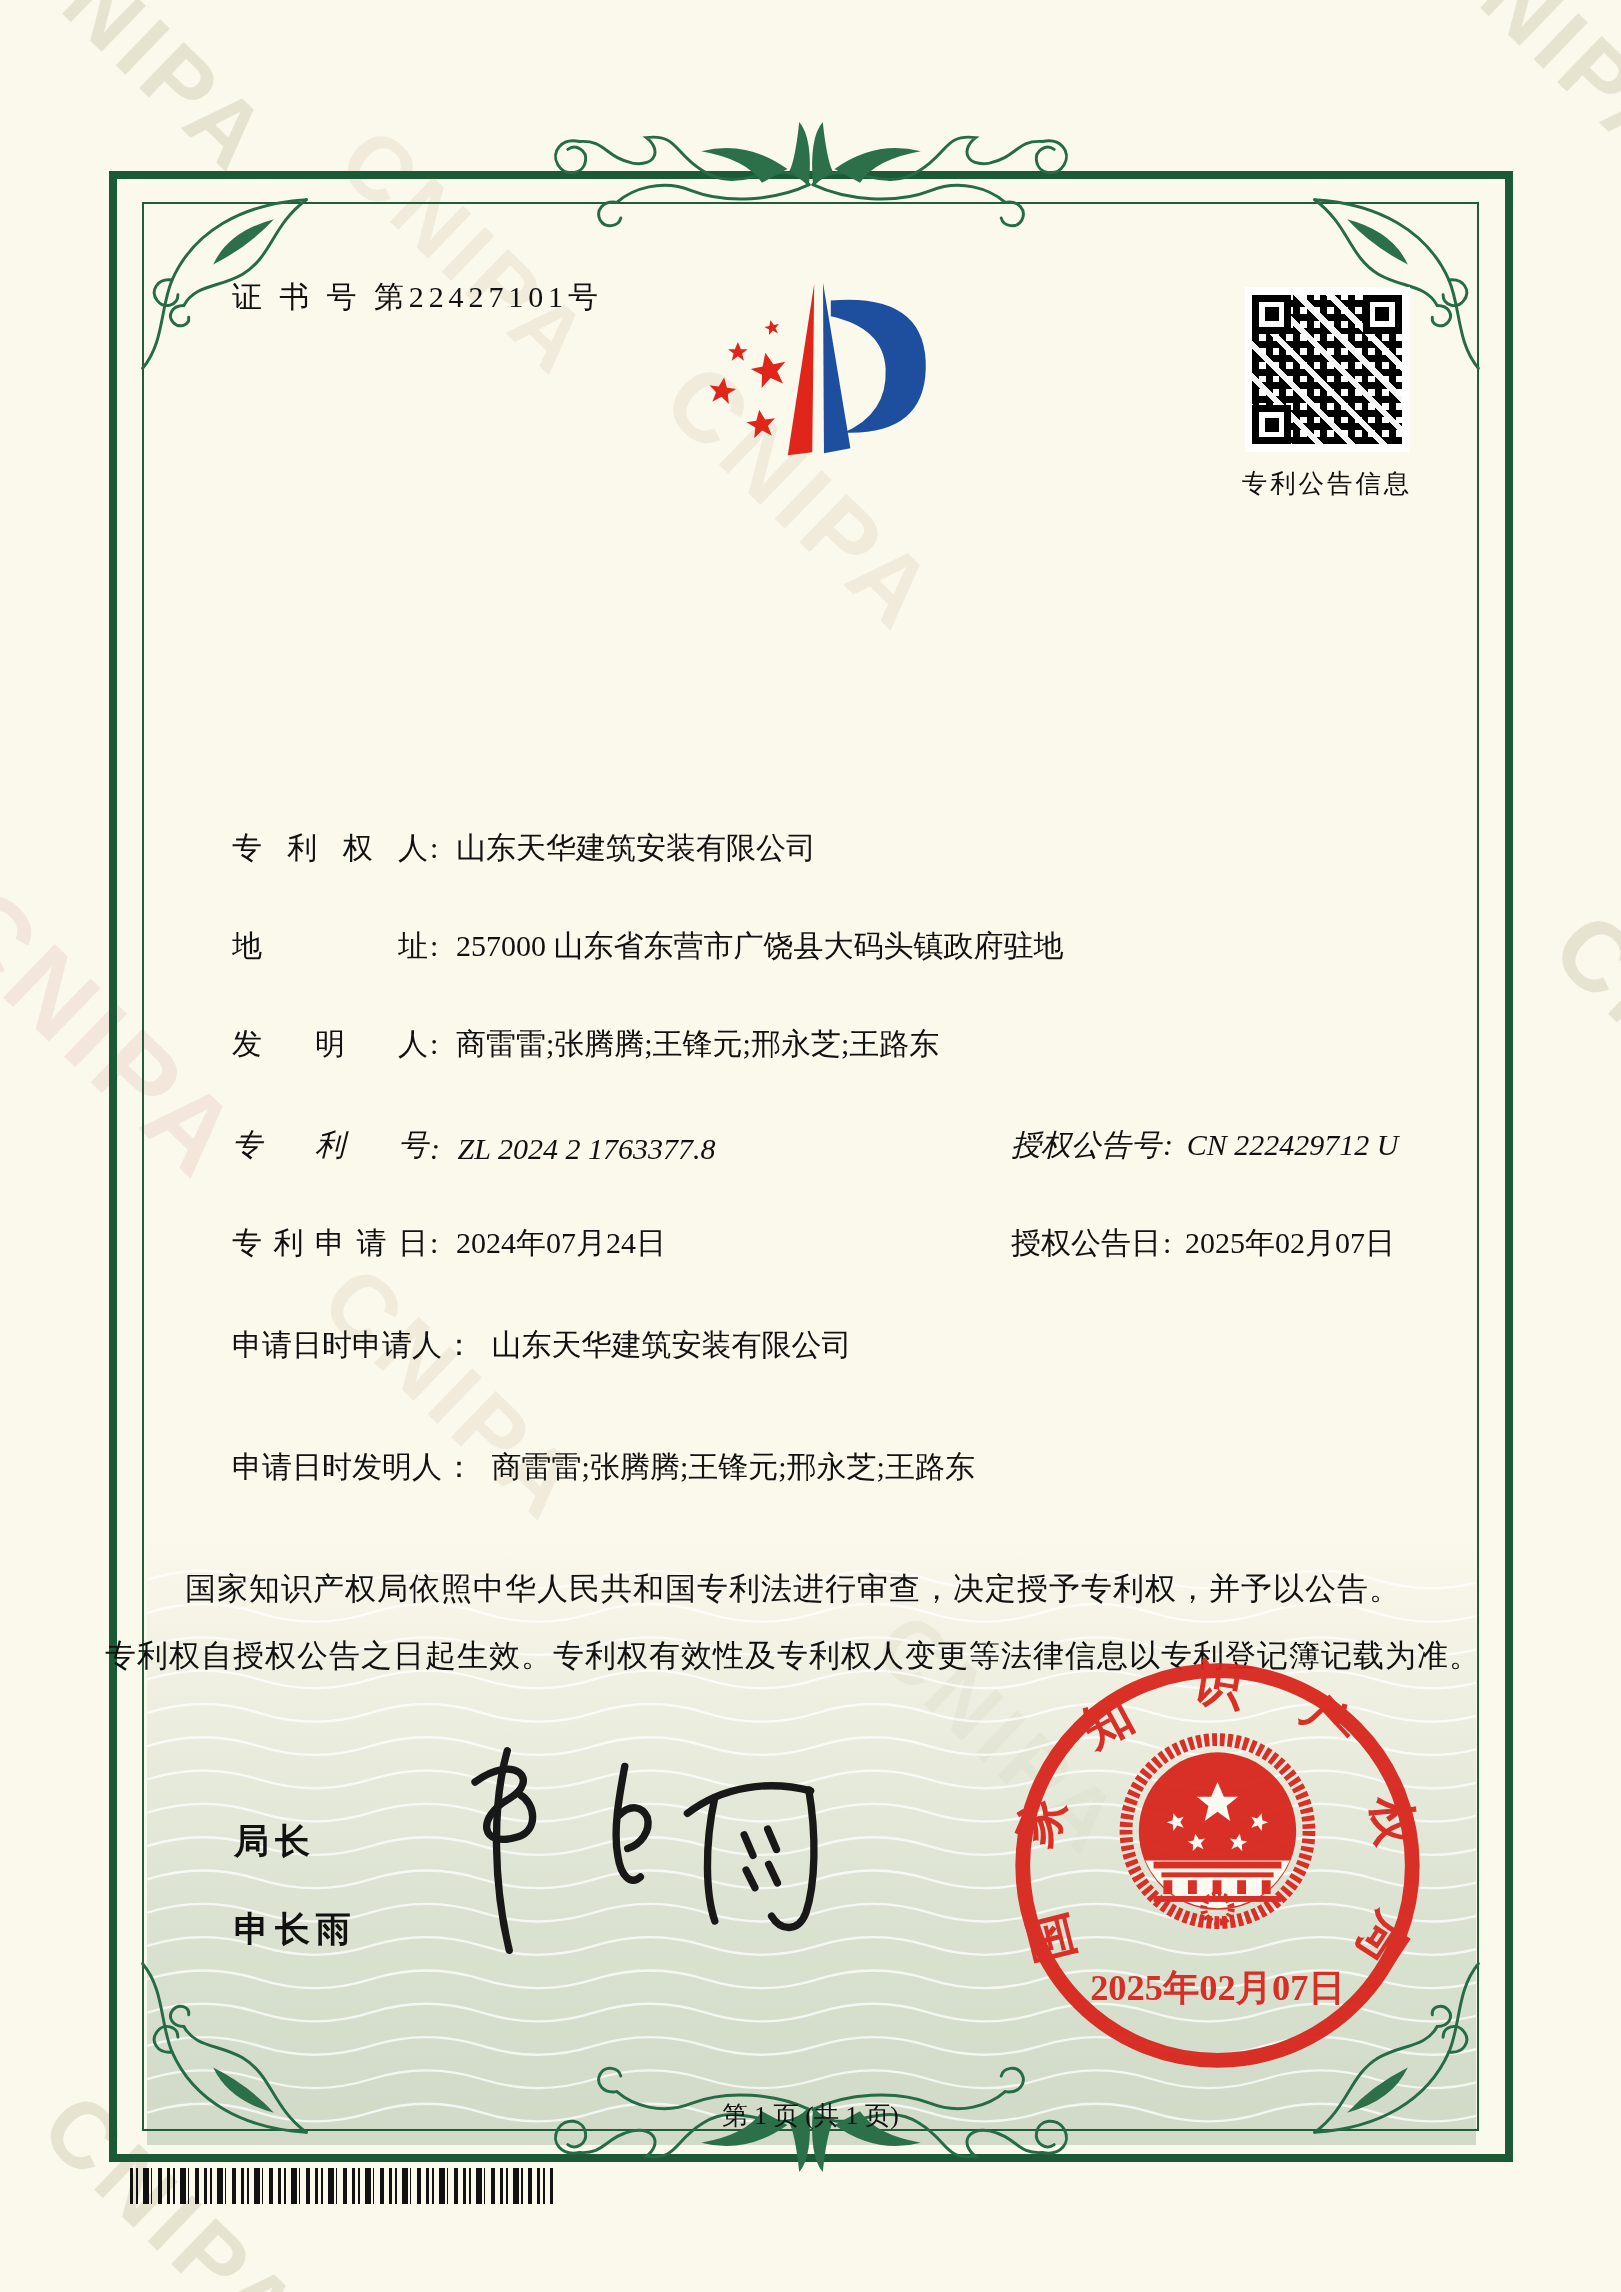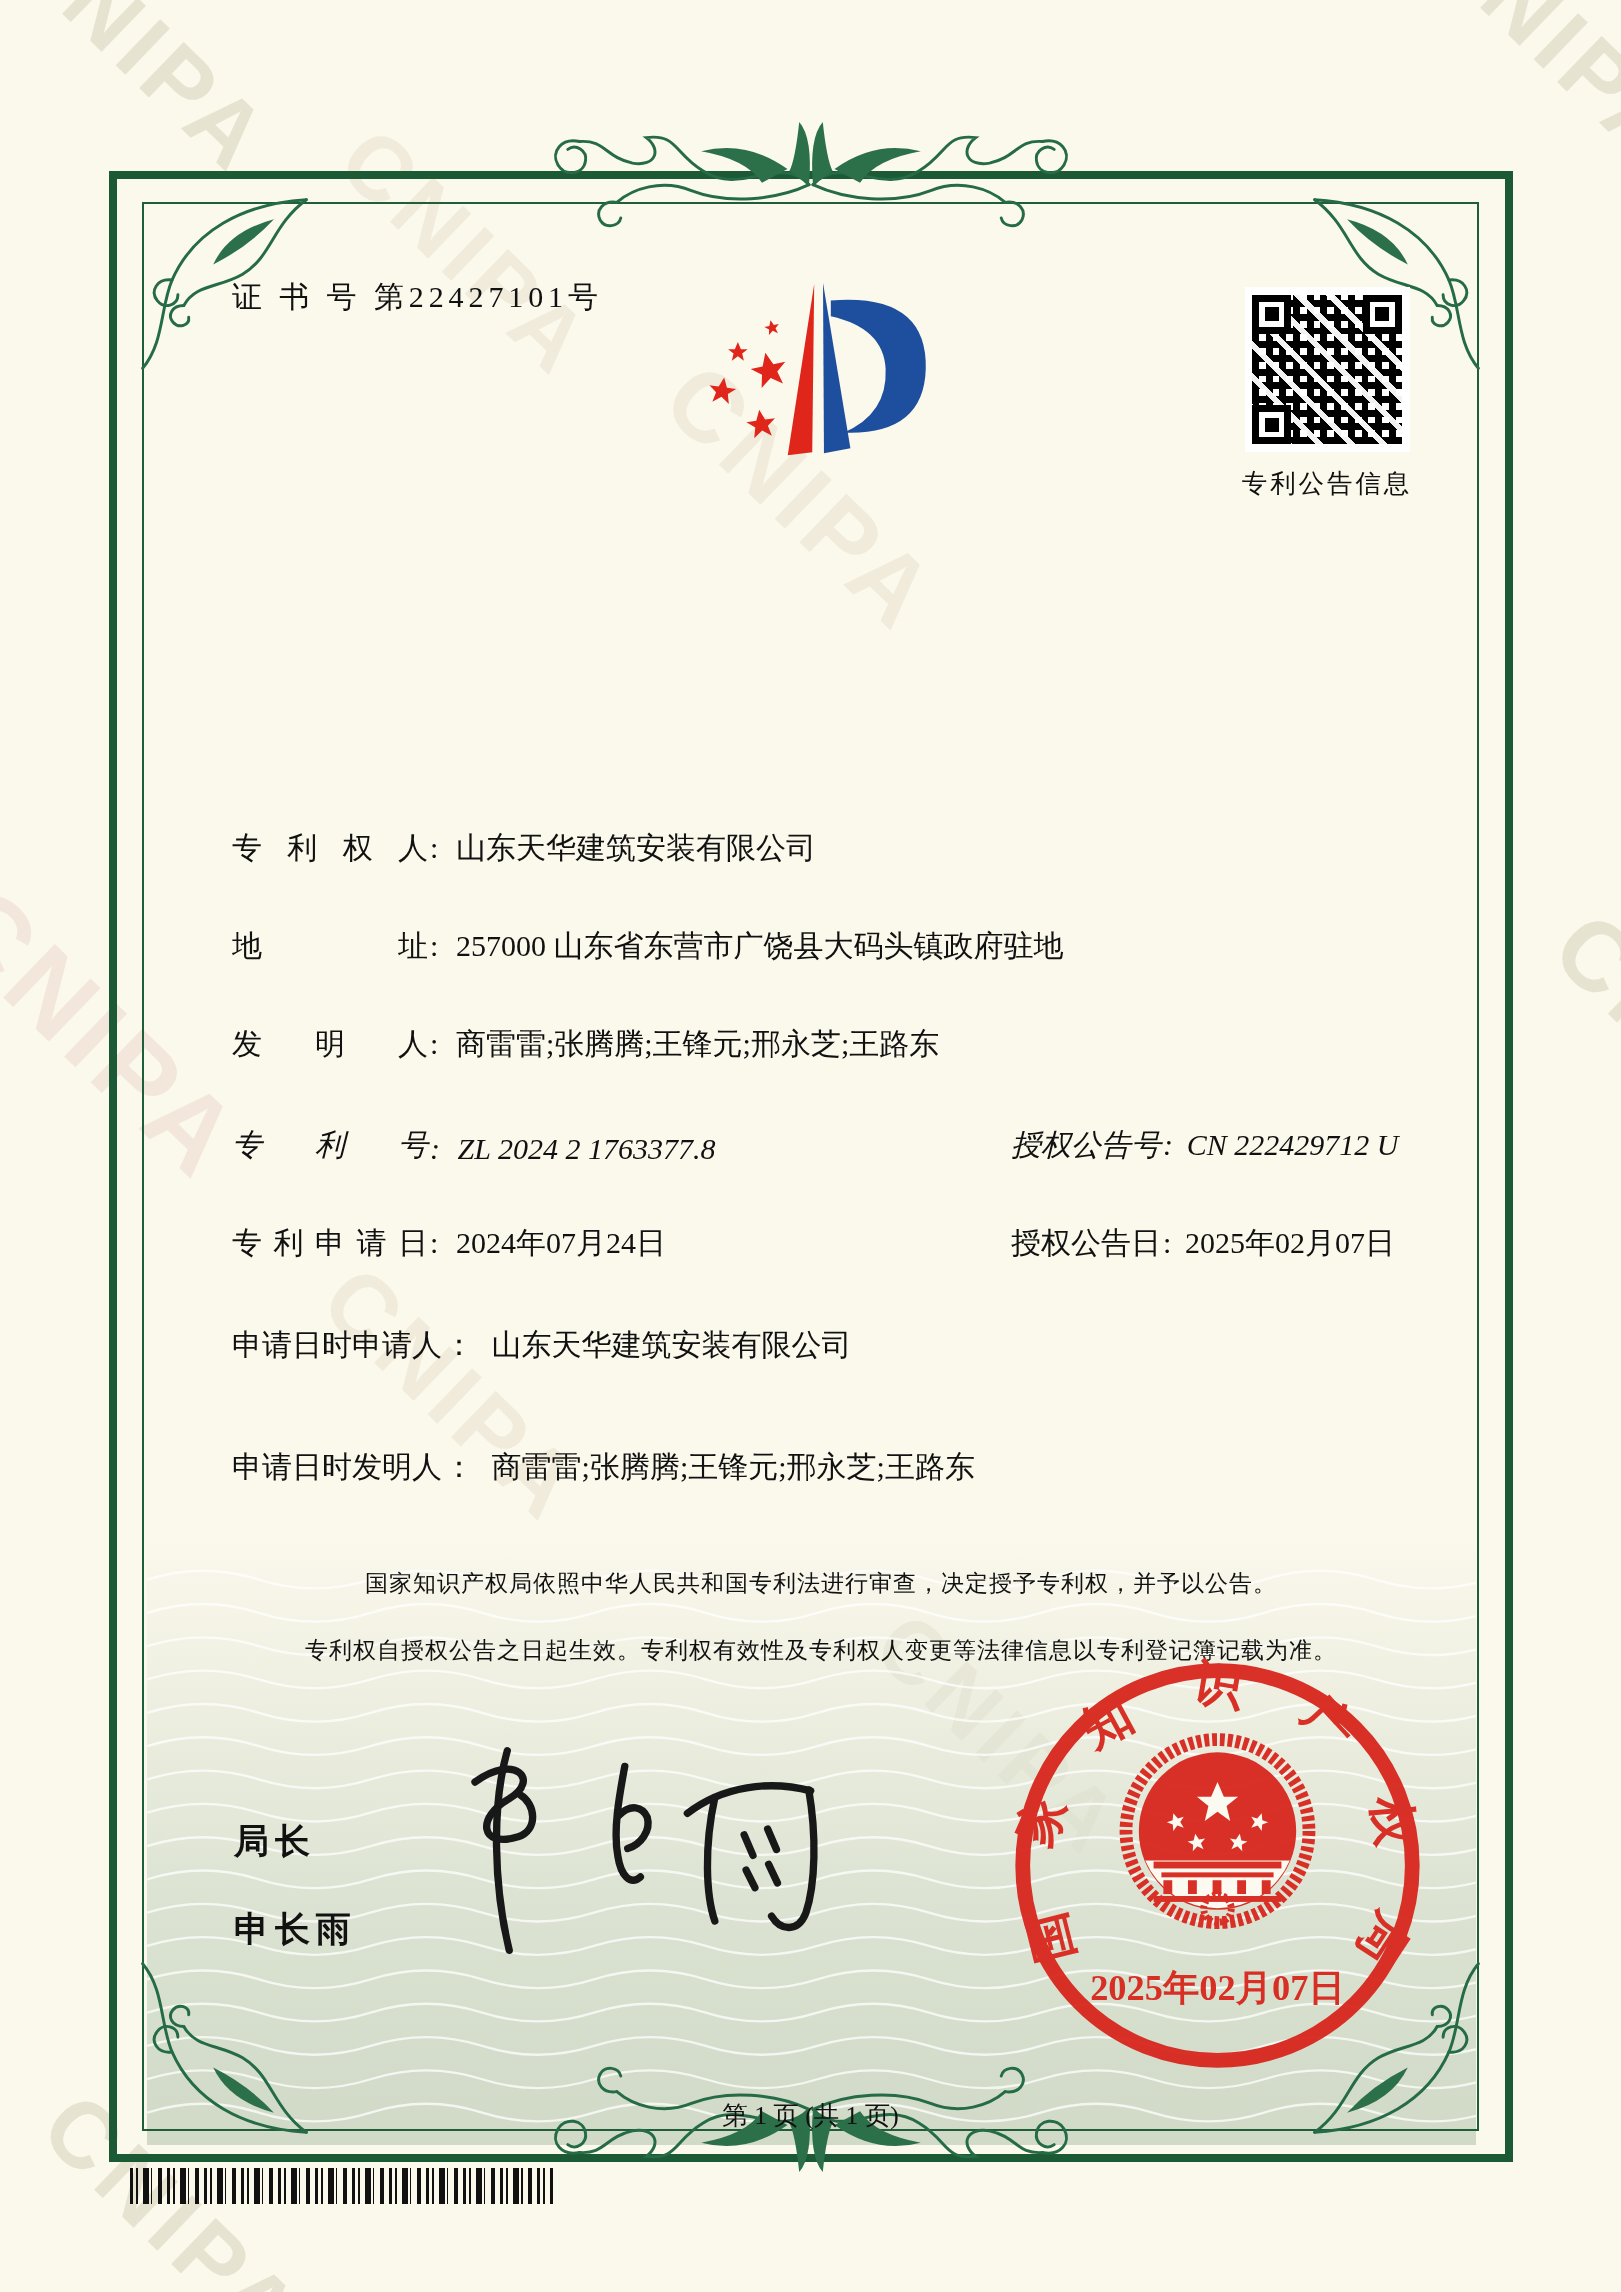--- a/index.html
+++ b/index.html
@@ -66,21 +66,21 @@
   .frow{position:absolute; left:232px; width:1186px; font-size:30px; white-space:nowrap;}
   .flabel{
     display:inline-block; width:196px; text-align:justify; text-align-last:justify;
     vertical-align:bottom;
   }
   .frow.wide .flabel{width:auto; text-align-last:auto;}
   .fcolon{display:inline-block; margin:0 17.6px 0 2px;}
   .pair2{position:absolute; left:779px; top:0; white-space:nowrap;}
   .pair2 .fcolon{margin:0 13.7px 0 2px;}
   
-  .stmt{position:absolute; left:124px; width:1394px; text-align:center; font-size:23px; letter-spacing:1px;}
+  .stmt{position:absolute; left:96px; width:1394px; text-align:center; font-size:31px; letter-spacing:1px;}
   
   .sig-title{
     position:absolute; left:234px; font-family:"Liberation Sans","DejaVu Sans",sans-serif;
     font-weight:600; font-size:35px; letter-spacing:5.9px;text-align:right;
   }
   .sig-svg{position:absolute; left:421px; top:1737px;}
   
   .seal{position:absolute; left:1006px; top:1654px; opacity:.95;}
   
   .footer{position:absolute; left:0; right:0; top:2098px; text-align:center; font-size:25.5px;}

